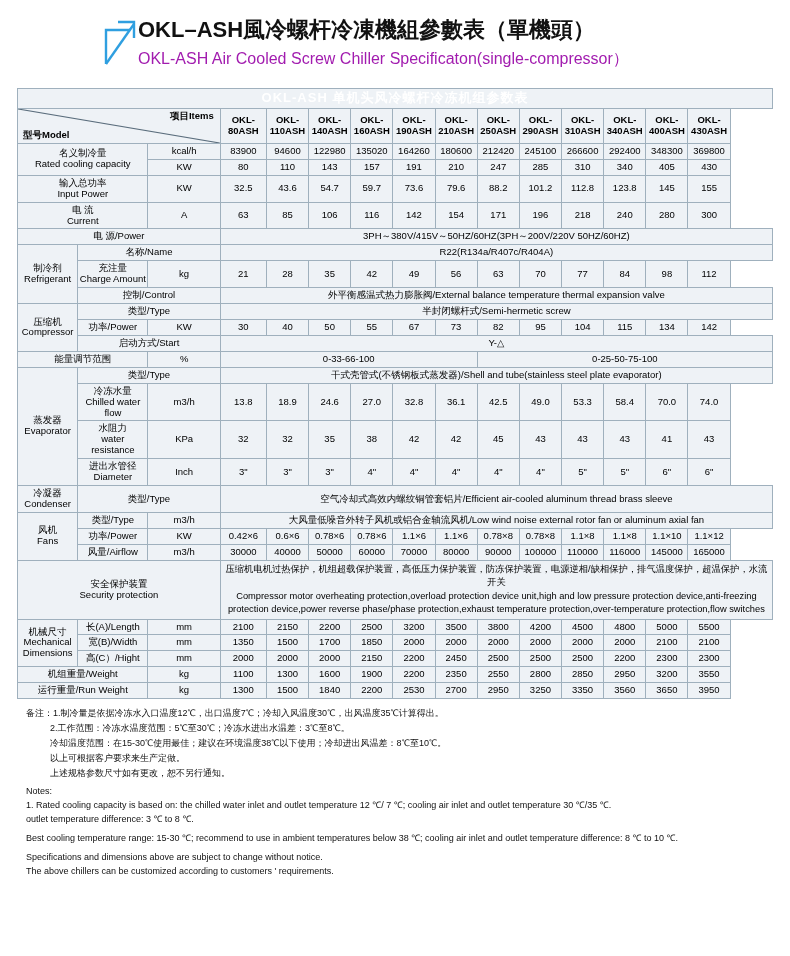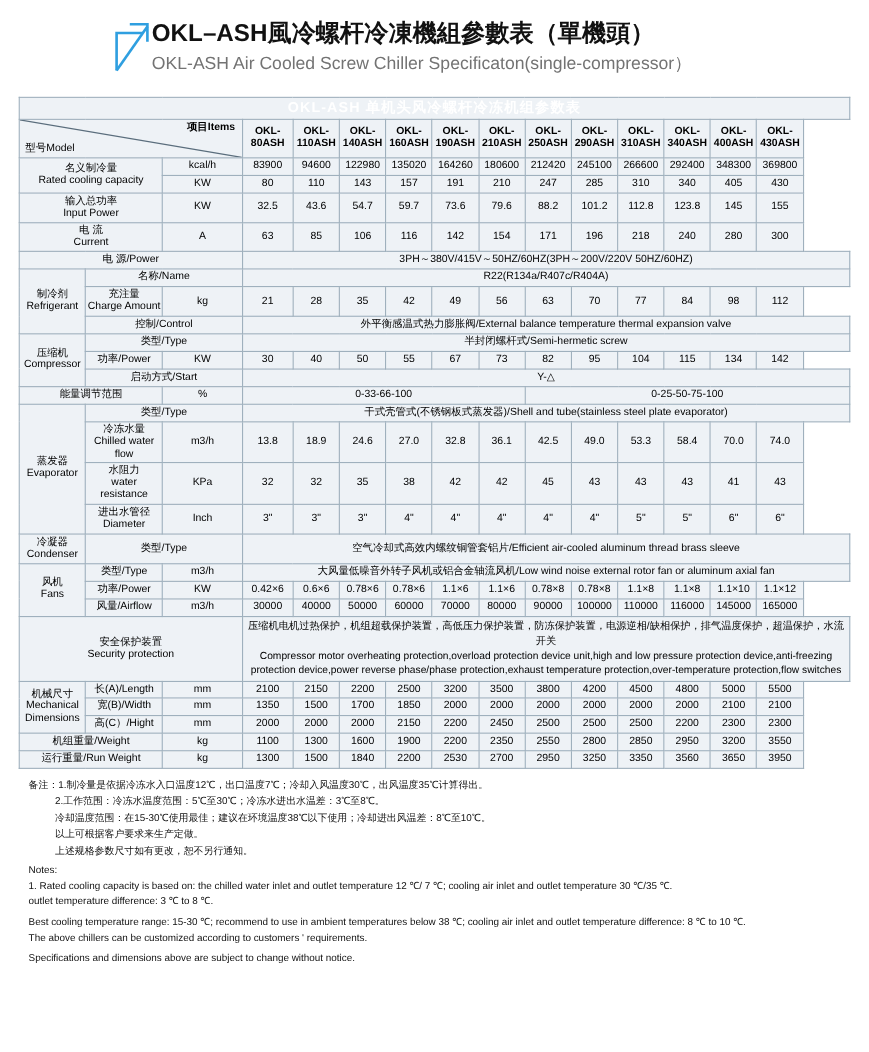--- a/index.html
+++ b/index.html
@@ -19,21 +19,21 @@
   }
   .logo-arrow{
     width:40px;height:46px;position:absolute;left:100px;top:20px;
   }
   .head-text{margin-left:42px;}
   .title-cn{
     font-size:22px;font-weight:bold;letter-spacing:0px;color:#111;
     line-height:32px;white-space:nowrap;
   }
   .title-en{
-    font-size:16px;color:#737373;line-height:22px;margin-top:2px;white-space:nowrap;
+    font-size:16px;color:#a21caf;line-height:22px;margin-top:2px;white-space:nowrap;
   }
 
   
   .tbl-wrap{padding:18px 17px 0 17px;}
   table.spec{
     border-collapse:collapse;
     width:756px;
     table-layout:fixed;
     font-size:9.5px;
     line-height:1.15;
@@ -59,21 +59,21 @@
     font-weight:bold;
     font-size:9.5px;
     padding:3px 0;
   }
   .modelrow td .m1{display:block;}
   .corner{
     position:relative;
     background:#dfe7ee;
     height:30px;
   }
-  .corner .cn-left{position:absolute;left:5px;bottom:2px;font-weight:normal;}
+  .corner .cn-left{position:absolute;left:5px;bottom:2px;font-weight:bold;}
   .corner .cn-right{position:absolute;right:6px;top:2px;font-weight:bold;}
   .corner .slash{
     position:absolute;left:0;top:0;width:100%;height:100%;
   }
   .lbl{background:#e3eaf0;}
   .two-line span{display:block;}
   .unit{background:#e9eef3;}
   .grey-row td{background:#e8edf2;}
   .white-row td{background:#f3f6f9;}
   .sec-prot{
@@ -528,17 +528,17 @@
   <div class="notes">
     <p class="cn">备注：1.制冷量是依据冷冻水入口温度12℃，出口温度7℃；冷却入风温度30℃，出风温度35℃计算得出。</p>
     <p class="cn" style="padding-left:24px">2.工作范围：冷冻水温度范围：5℃至30℃；冷冻水进出水温差：3℃至8℃。</p>
     <p class="cn" style="padding-left:24px">冷却温度范围：在15-30℃使用最佳；建议在环境温度38℃以下使用；冷却进出风温差：8℃至10℃。</p>
     <p class="cn" style="padding-left:24px">以上可根据客户要求来生产定做。</p>
     <p class="cn" style="padding-left:24px">上述规格参数尺寸如有更改，恕不另行通知。</p>
     <p class="en">Notes:</p>
     <p>1. Rated cooling capacity is based on: the chilled water inlet and outlet temperature 12 ℃/ 7 ℃; cooling air inlet and outlet temperature 30 ℃/35 ℃.</p>
     <p>outlet temperature  difference: 3 ℃ to 8 ℃.</p>
     <p style="margin-top:5px">Best cooling temperature range: 15-30 ℃; recommend to use in ambient temperatures below 38 ℃; cooling air inlet and outlet temperature difference: 8 ℃ to 10 ℃.</p>
+    <p style="margin-top:5px">Specifications and dimensions above are subject to change without notice.</p>
     <p>  The above chillers can be customized according to customers ' requirements.</p>
-    <p style="margin-top:5px">Specifications and dimensions above are subject to change without notice.</p>
   </div>
 
 </div>
 
 </body></html>

